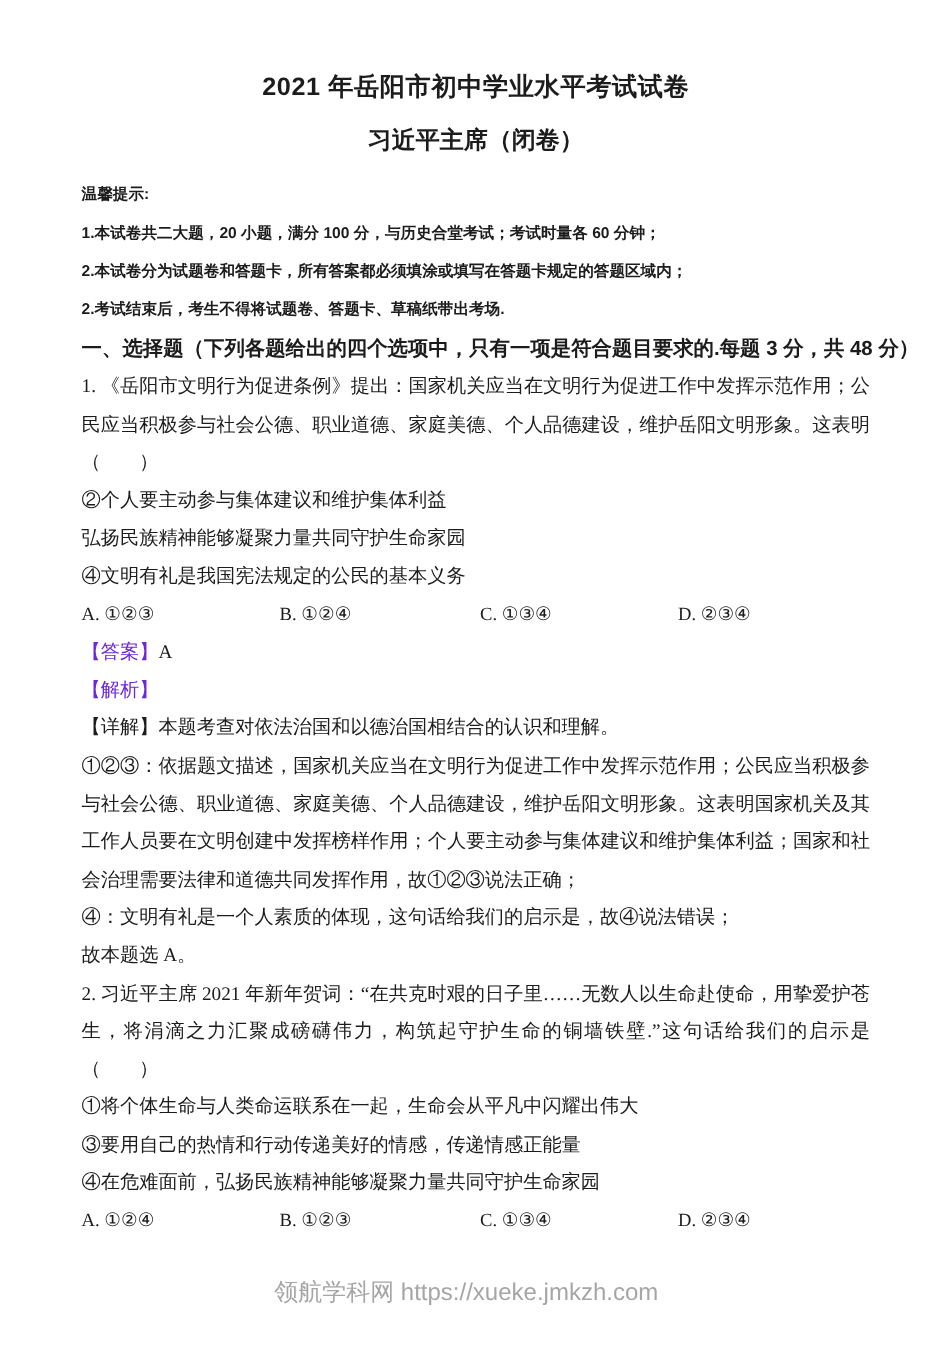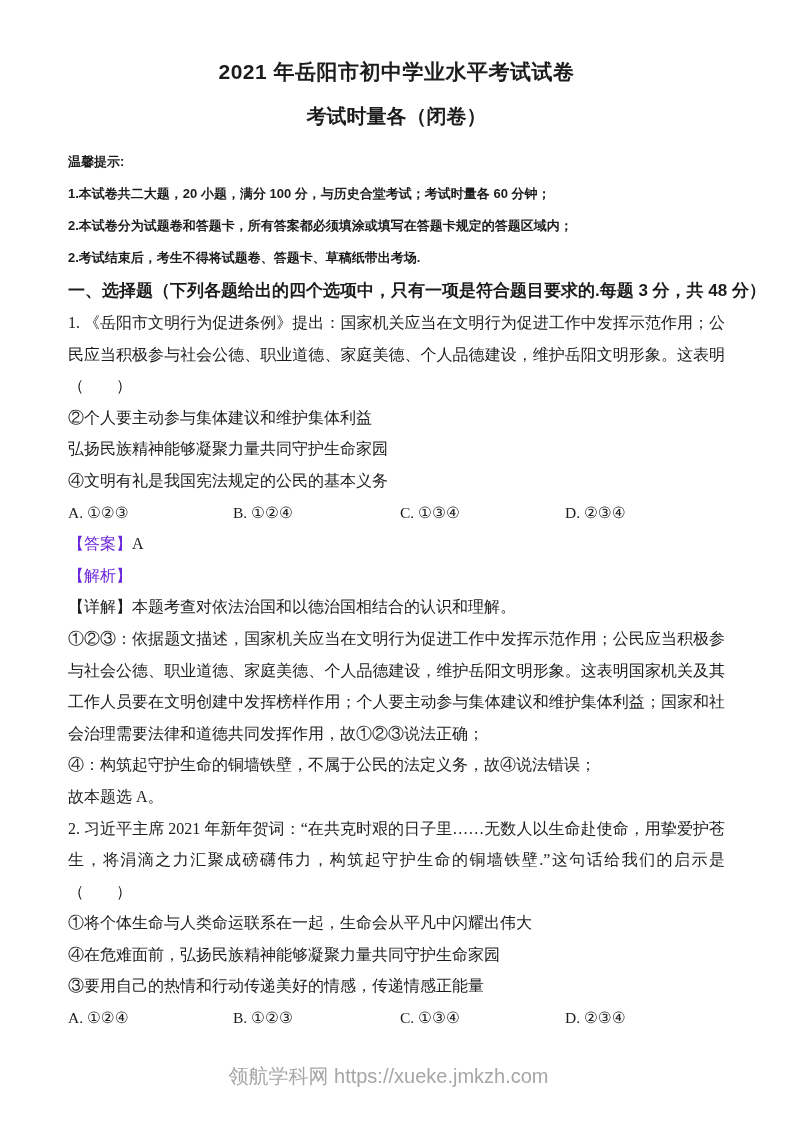--- a/index.html
+++ b/index.html
@@ -71,21 +71,21 @@
     font-family: "Liberation Sans", sans-serif;
   }
 </style>
 </head>
 <body>
 
 <div class="page">
   <div class="content">
 
     <h1 class="title">2021 年岳阳市初中学业水平考试试卷</h1>
-    <h2 class="subtitle">考试时量各（闭卷）</h2>
+    <h2 class="subtitle">习近平主席（闭卷）</h2>
 
     <p class="notice-line">温馨提示:</p>
     <p class="notice-line">1.本试卷共二大题，20 小题，满分 100 分，与历史合堂考试；考试时量各 60 分钟；</p>
     <p class="notice-line">2.本试卷分为试题卷和答题卡，所有答案都必须填涂或填写在答题卡规定的答题区域内；</p>
     <p class="notice-line">2.考试结束后，考生不得将试题卷、答题卡、草稿纸带出考场.</p>
 
     <p class="section-heading">一、选择题（下列各题给出的四个选项中，只有一项是符合题目要求的.每题 3 分，共 48 分）</p>
 
     <p class="body-line">1. 《岳阳市文明行为促进条例》提出：国家机关应当在文明行为促进工作中发挥示范作用；公民应当积极参与社会公德、职业道德、家庭美德、个人品德建设，维护岳阳文明形象。这表明（　　）</p>
     <p class="body-line nojustify">②个人要主动参与集体建议和维护集体利益</p>
@@ -97,27 +97,27 @@
       <span>B. ①②④</span>
       <span>C. ①③④</span>
       <span>D. ②③④</span>
     </div>
 
     <p class="body-line nojustify"><span class="blue-label">【答案】</span><span>A</span></p>
     <p class="body-line nojustify"><span class="blue-label">【解析】</span></p>
     <p class="body-line nojustify"><span>【详解】</span><span>本题考查对依法治国和以德治国相结合的认识和理解。</span></p>
 
     <p class="body-line">①②③：依据题文描述，国家机关应当在文明行为促进工作中发挥示范作用；公民应当积极参与社会公德、职业道德、家庭美德、个人品德建设，维护岳阳文明形象。这表明国家机关及其工作人员要在文明创建中发挥榜样作用；个人要主动参与集体建议和维护集体利益；国家和社会治理需要法律和道德共同发挥作用，故①②③说法正确；</p>
-    <p class="body-line nojustify">④：构筑起守护生命的铜墙铁壁，不属于公民的法定义务，故④说法错误；</p>
+    <p class="body-line nojustify">④：文明有礼是一个人素质的体现，这句话给我们的启示是，故④说法错误；</p>
     <p class="body-line nojustify">故本题选 A。</p>
 
     <p class="body-line">2. 习近平主席 2021 年新年贺词：“在共克时艰的日子里……无数人以生命赴使命，用挚爱护苍生，将涓滴之力汇聚成磅礴伟力，构筑起守护生命的铜墙铁壁.”这句话给我们的启示是（　　）</p>
     <p class="body-line nojustify">①将个体生命与人类命运联系在一起，生命会从平凡中闪耀出伟大</p>
+    <p class="body-line nojustify">③要用自己的热情和行动传递美好的情感，传递情感正能量</p>
     <p class="body-line nojustify">④在危难面前，弘扬民族精神能够凝聚力量共同守护生命家园</p>
-    <p class="body-line nojustify">③要用自己的热情和行动传递美好的情感，传递情感正能量</p>
 
     <div class="options-row">
       <span>A. ①②④</span>
       <span>B. ①②③</span>
       <span>C. ①③④</span>
       <span>D. ②③④</span>
     </div>
 
   </div>
 

